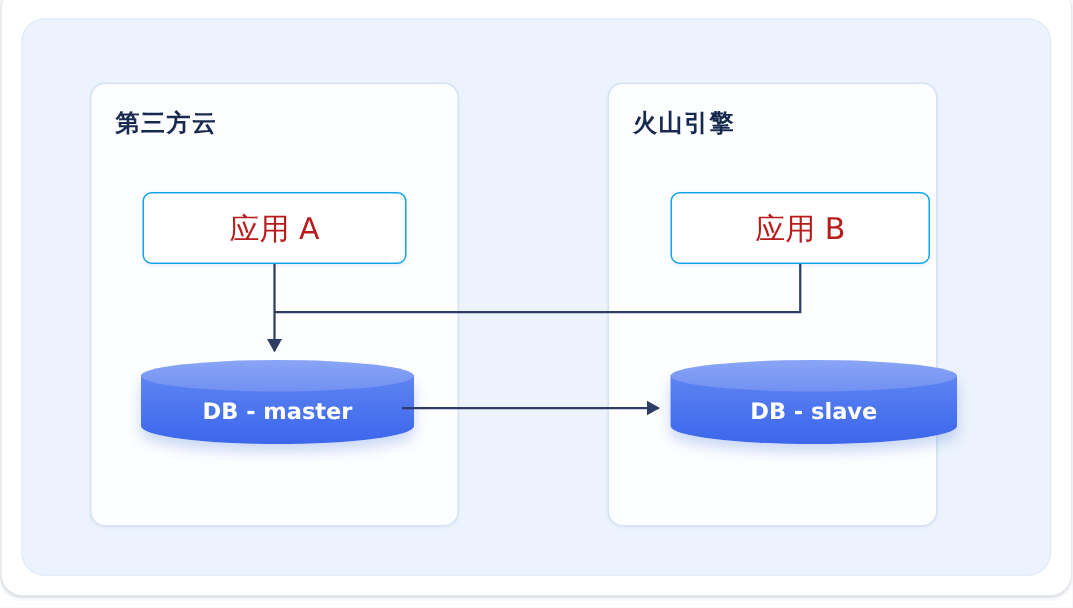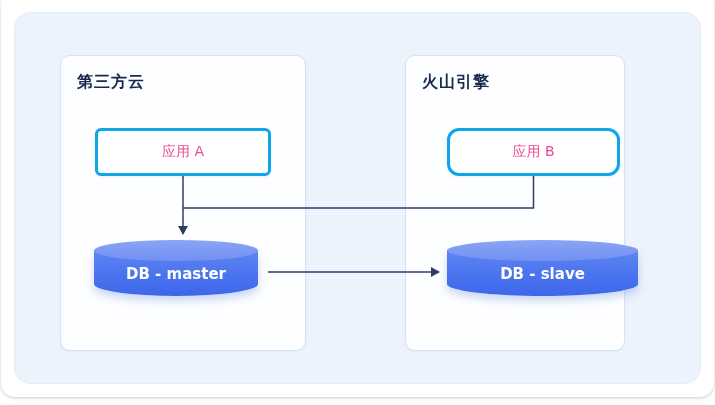--- a/index.html
+++ b/index.html
@@ -29,30 +29,30 @@
   }
   .panel-left  { left: 60px;  width: 246px; }
   .panel-right { left: 405px; width: 220px; }
   .panel-title {
     position: absolute; top: 16px; left: 16px;
     font-size: 16px; font-weight: bold; color: #17294e; letter-spacing: 1px;
   }
 
   .app-box {
     position: absolute; top: 128px; height: 48px;
-    background: #ffffff; border: 3px solid #0ea5e9; border-radius: 6px;
+    background: #ffffff; border: 1px solid #0ea5e9; border-radius: 6px;
     display: flex; align-items: center; justify-content: center;
-    font-size: 14px; color: #ec4899;
+    font-size: 20px; color: #b91c1c;
     box-shadow: 0 1px 3px rgba(120,150,200,.15);
   }
   .app-a { left: 95px;  width: 176px; }
-  .app-b { left: 447px; width: 173px; border-radius: 12px; }
+  .app-b { left: 447px; width: 173px; }
 
   .cyl { position: absolute; top: 240px; height: 62px; }
-  .cyl-master { left: 94px;  width: 164px; }
+  .cyl-master { left: 94px;  width: 182px; }
   .cyl-slave  { left: 447px; width: 191px; }
   .cyl-body {
     position: absolute; top: 10px; left: 0; width: 100%; height: 46px;
     background: linear-gradient(180deg, #5f85f2 0%, #4a73ee 55%, #3c67ea 100%);
     border-radius: 0 0 50% 50% / 0 0 12px 12px;
     box-shadow: 0 5px 9px rgba(70,110,220,.28);
   }
   .cyl-top {
     position: absolute; top: 0; left: 0; width: 100%; height: 21px;
     border-radius: 50%;

